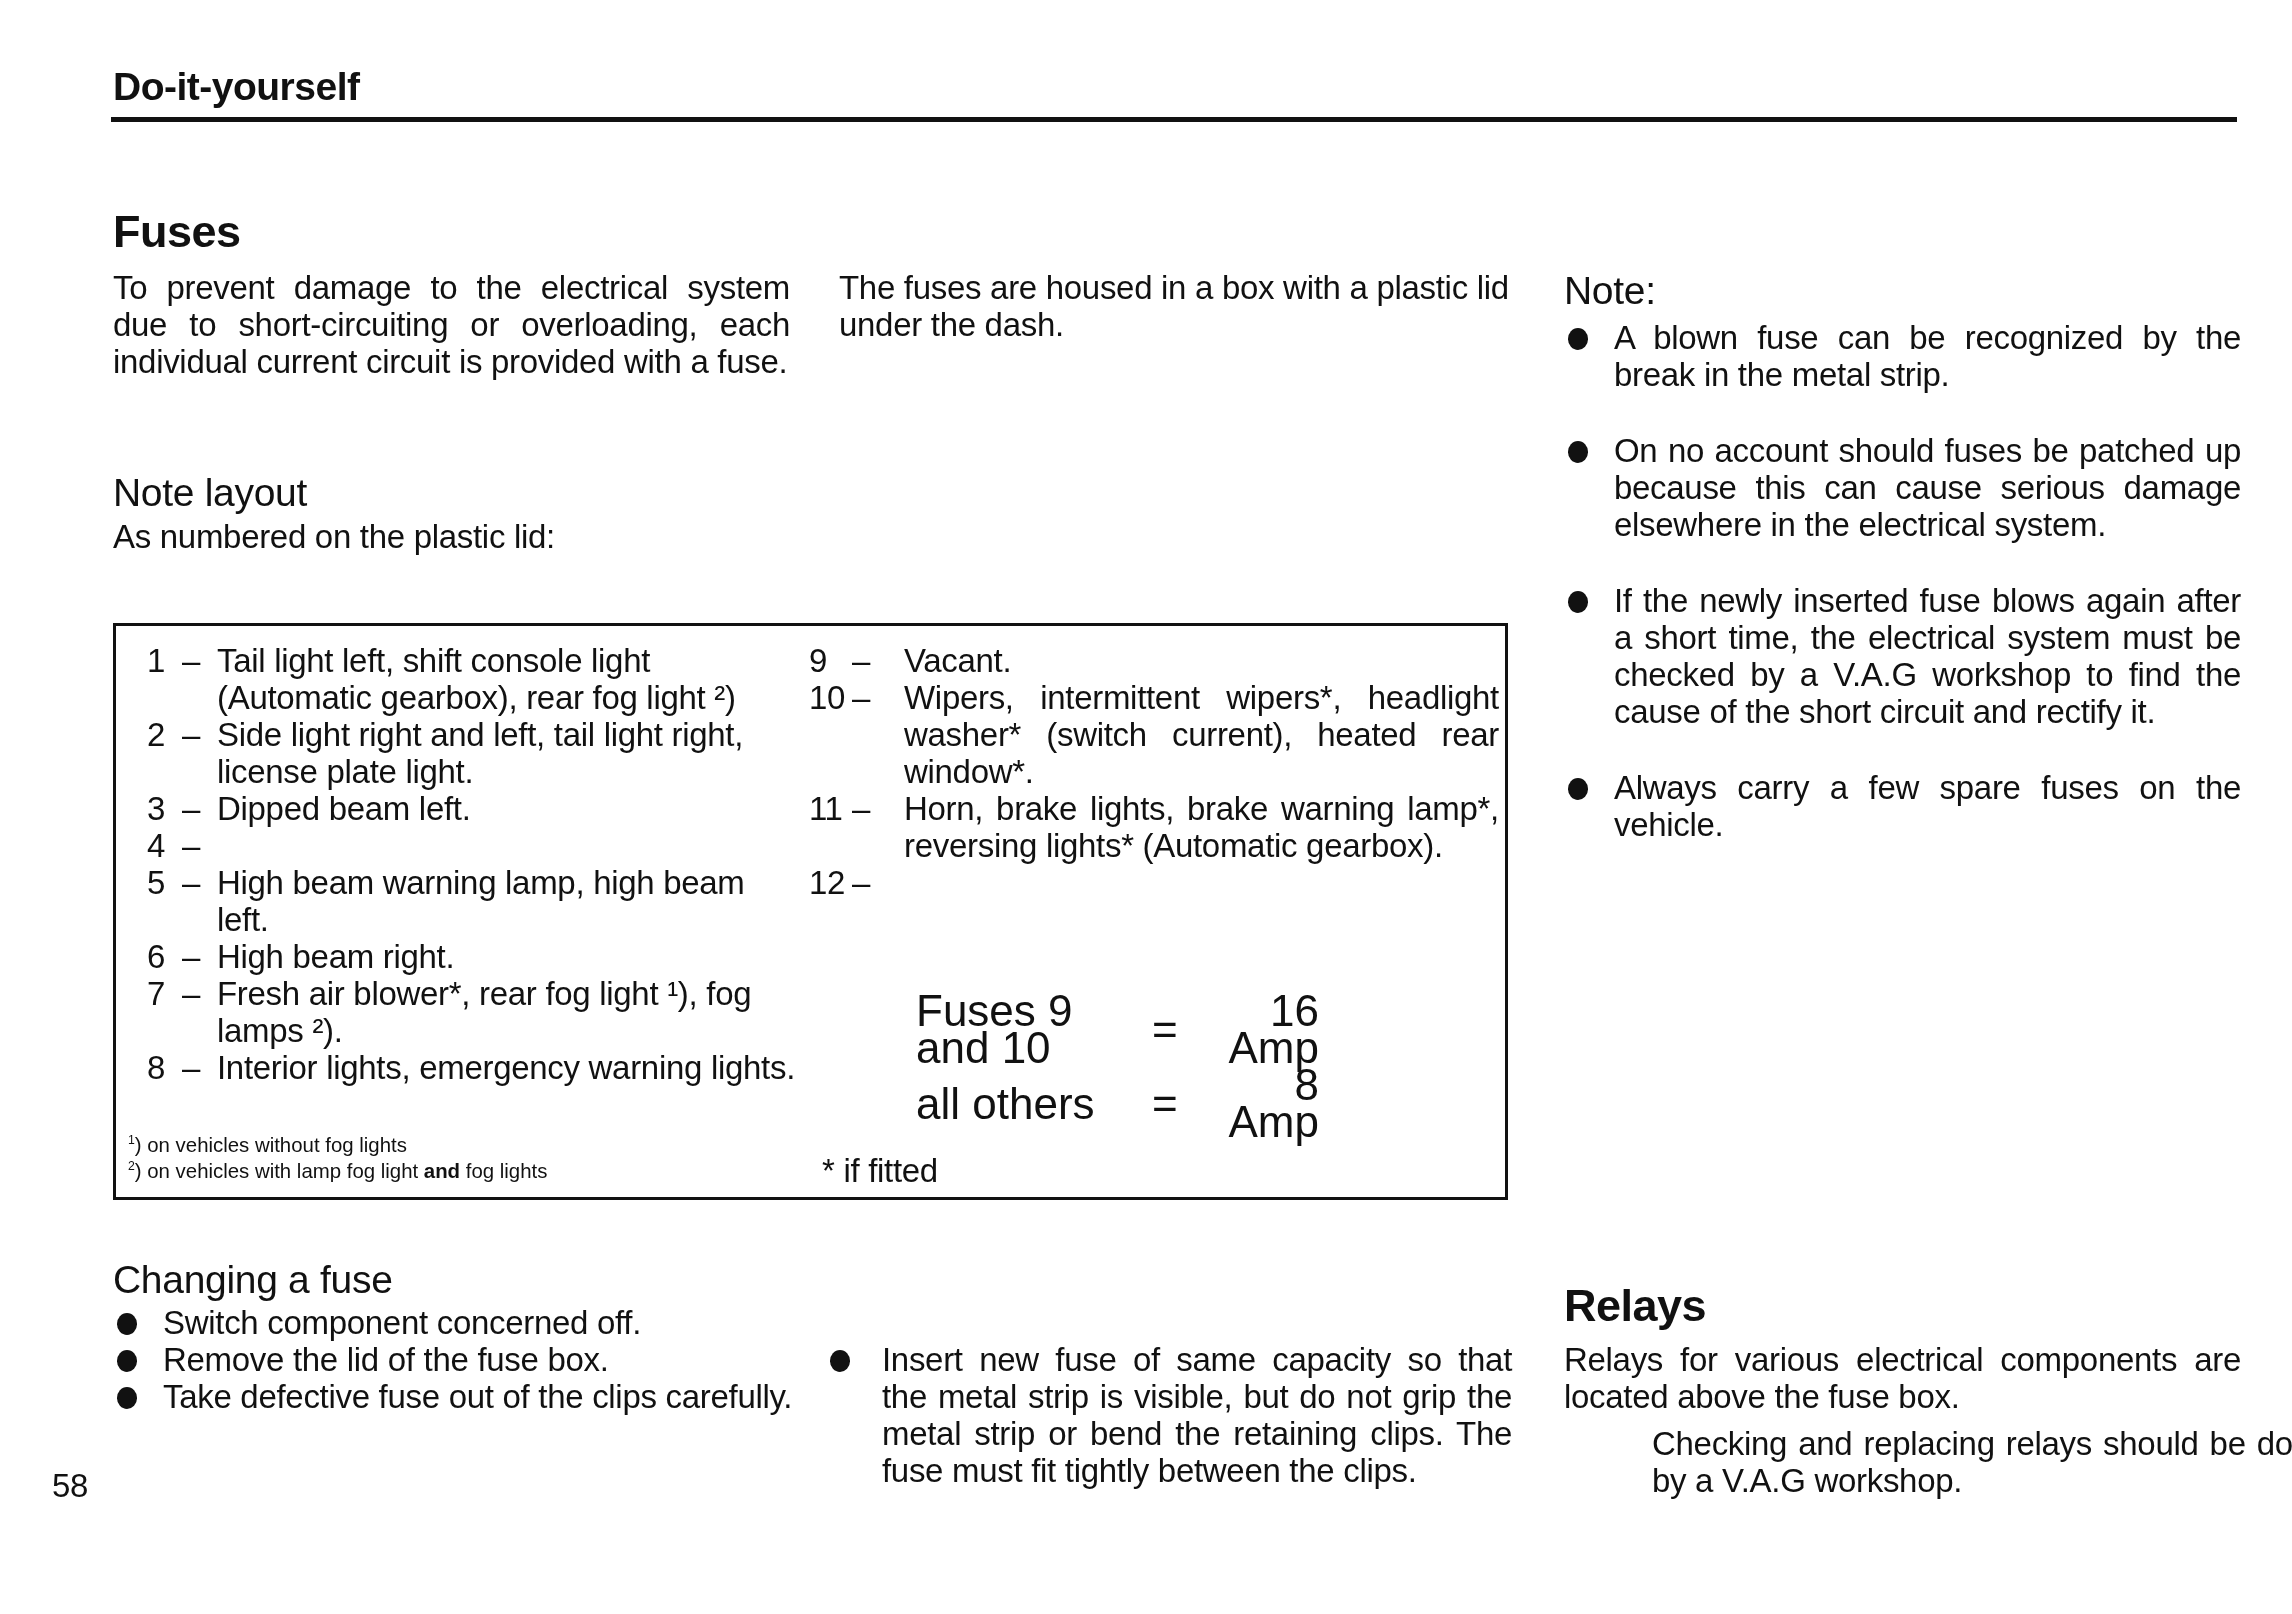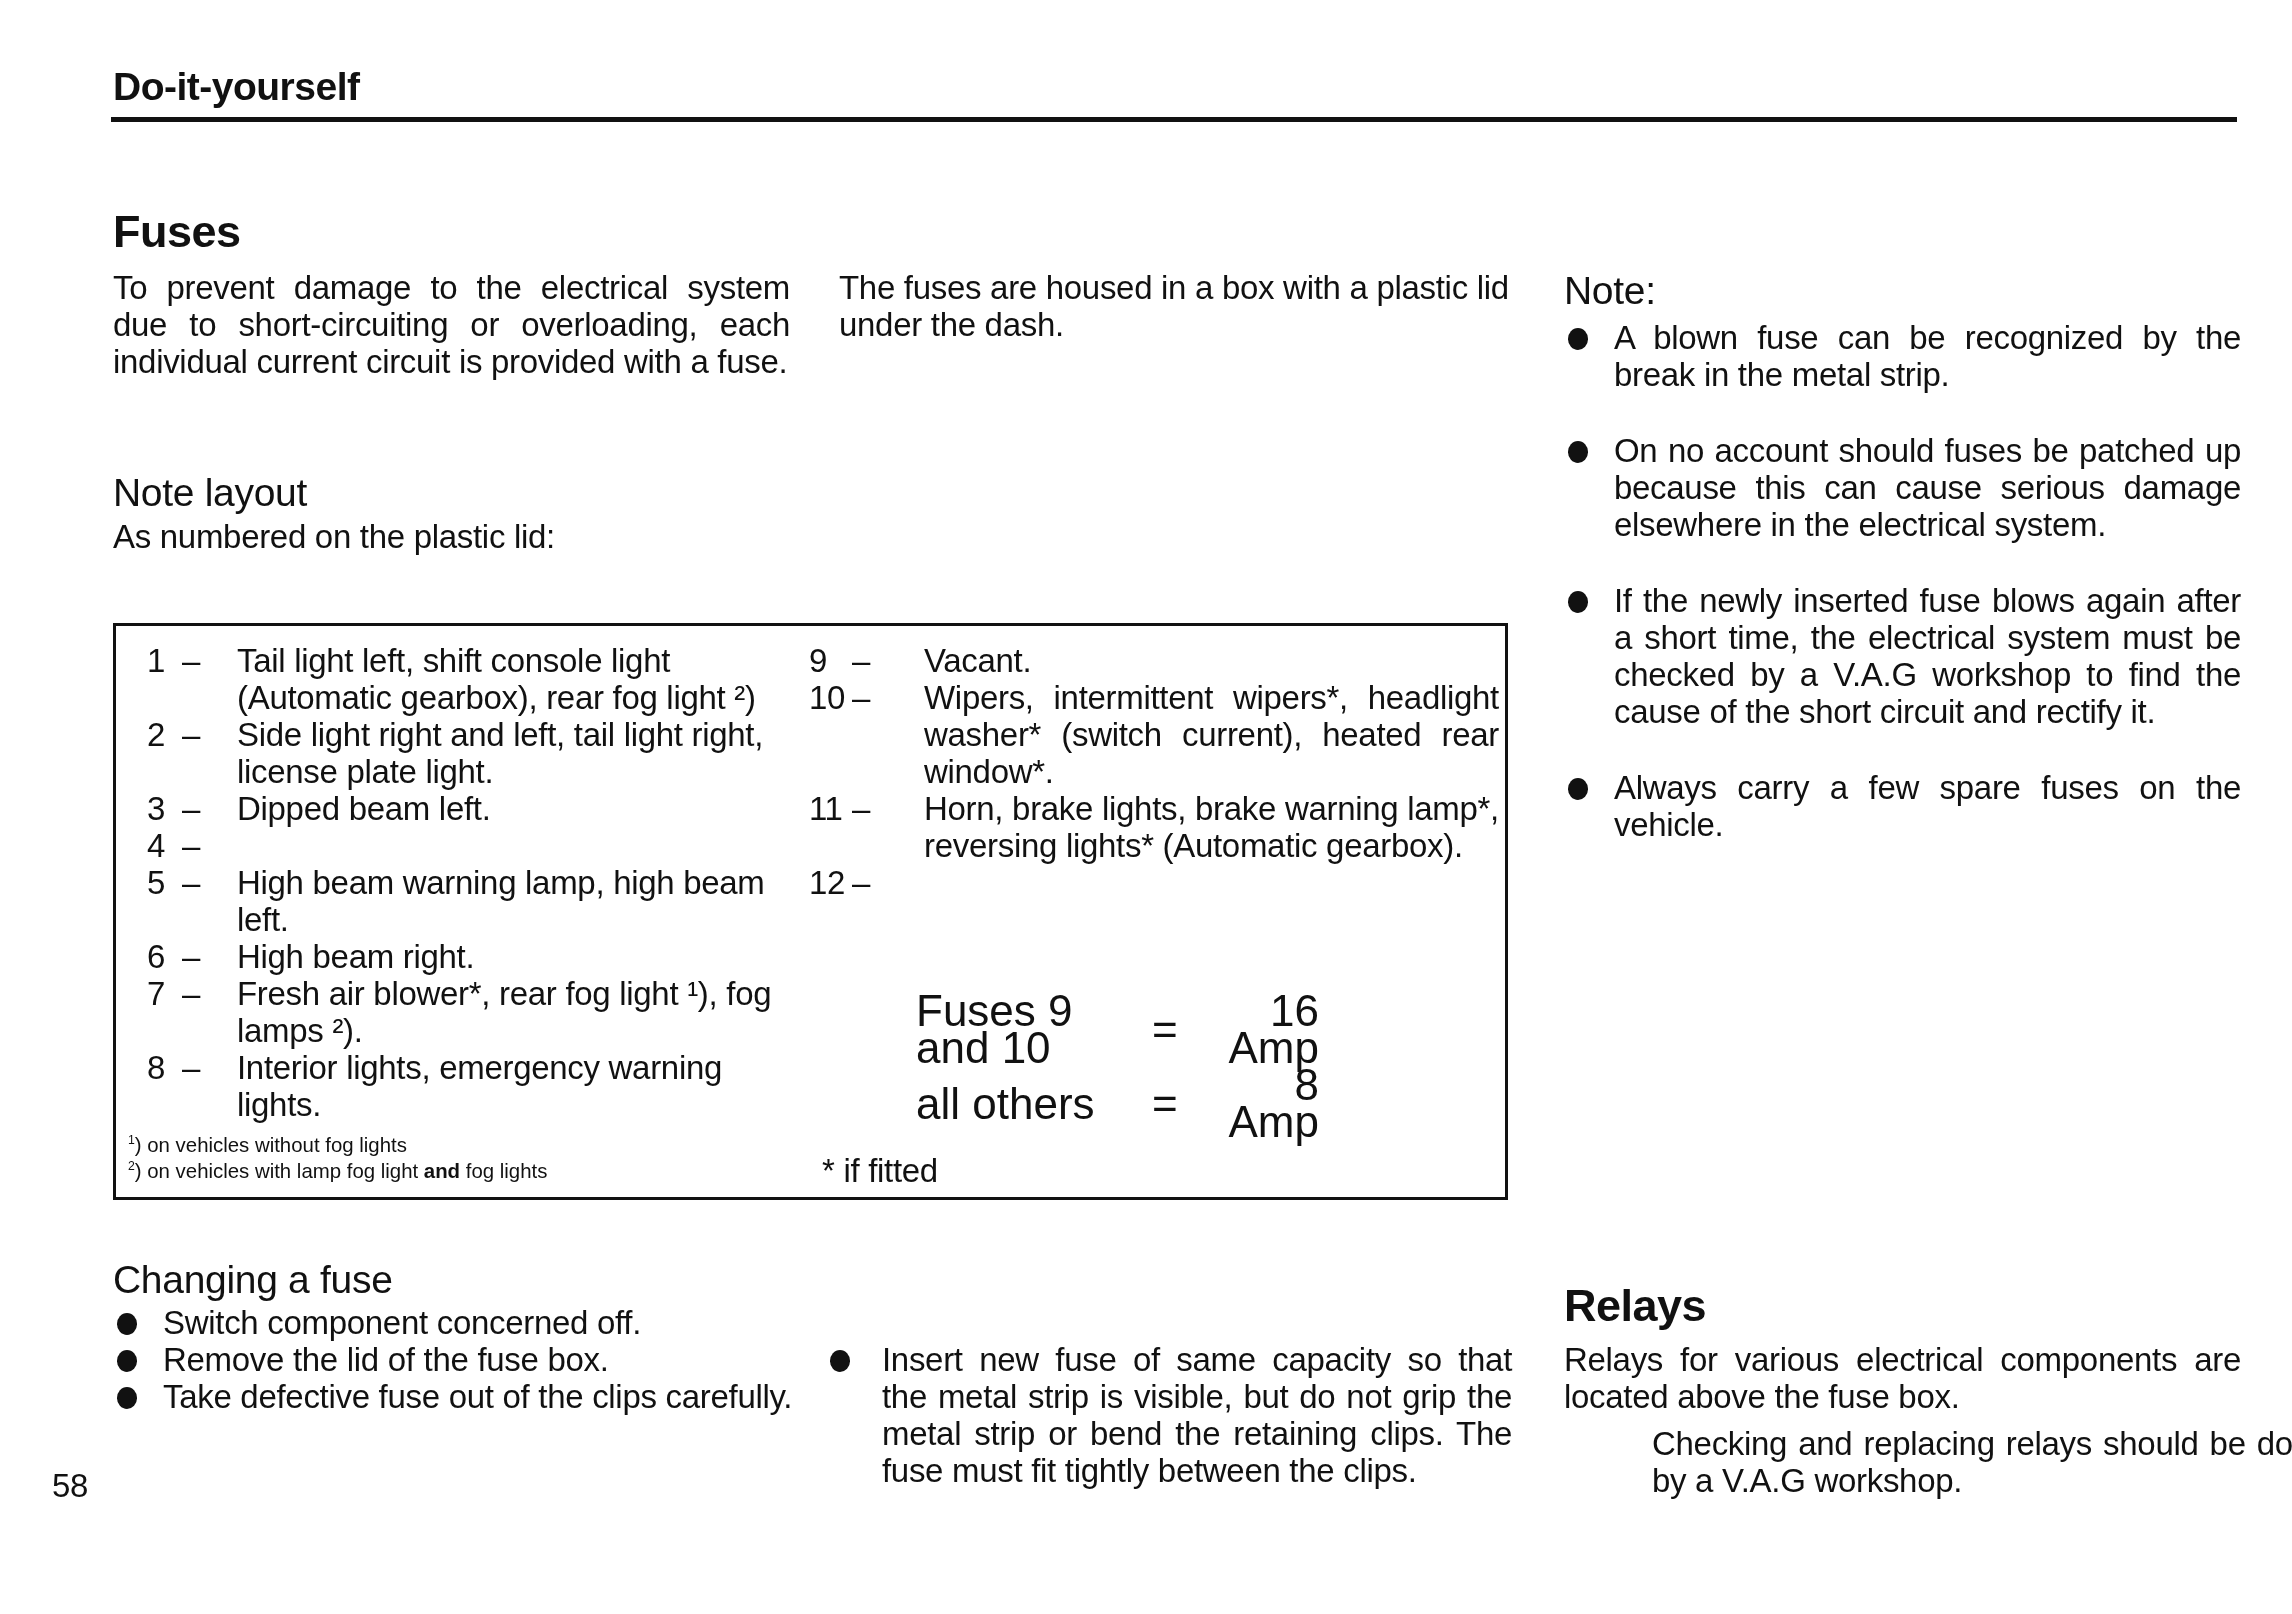--- a/index.html
+++ b/index.html
@@ -21,21 +21,21 @@
     border-radius:50%; background:#111;
   }
   .note-list li { margin-bottom:39px; }
   .box {
     left:113px; top:623px; width:1395px; height:577px;
     border:3.7px solid #111; box-sizing:border-box;
   }
   .fuse-row { display:flex; }
   .fuse-num { width:43px; text-align:right; flex:none; }
   .fuse-dash { width:52px; text-align:center; flex:none; }
-  .fuse-desc { flex:1;margin-left:20px; }
+  .fuse-desc { flex:1; }
   .fn { font-size:20.4px; line-height:24px; }
   sup { font-size:60%; line-height:0; }
   .amp-table td { padding:0; font-size:44px; line-height:37px; }
 </style>
 </head>
 <body>
 
 <div class="abs hdr">Do-it-yourself</div>
 <div class="abs rule"></div>
 

